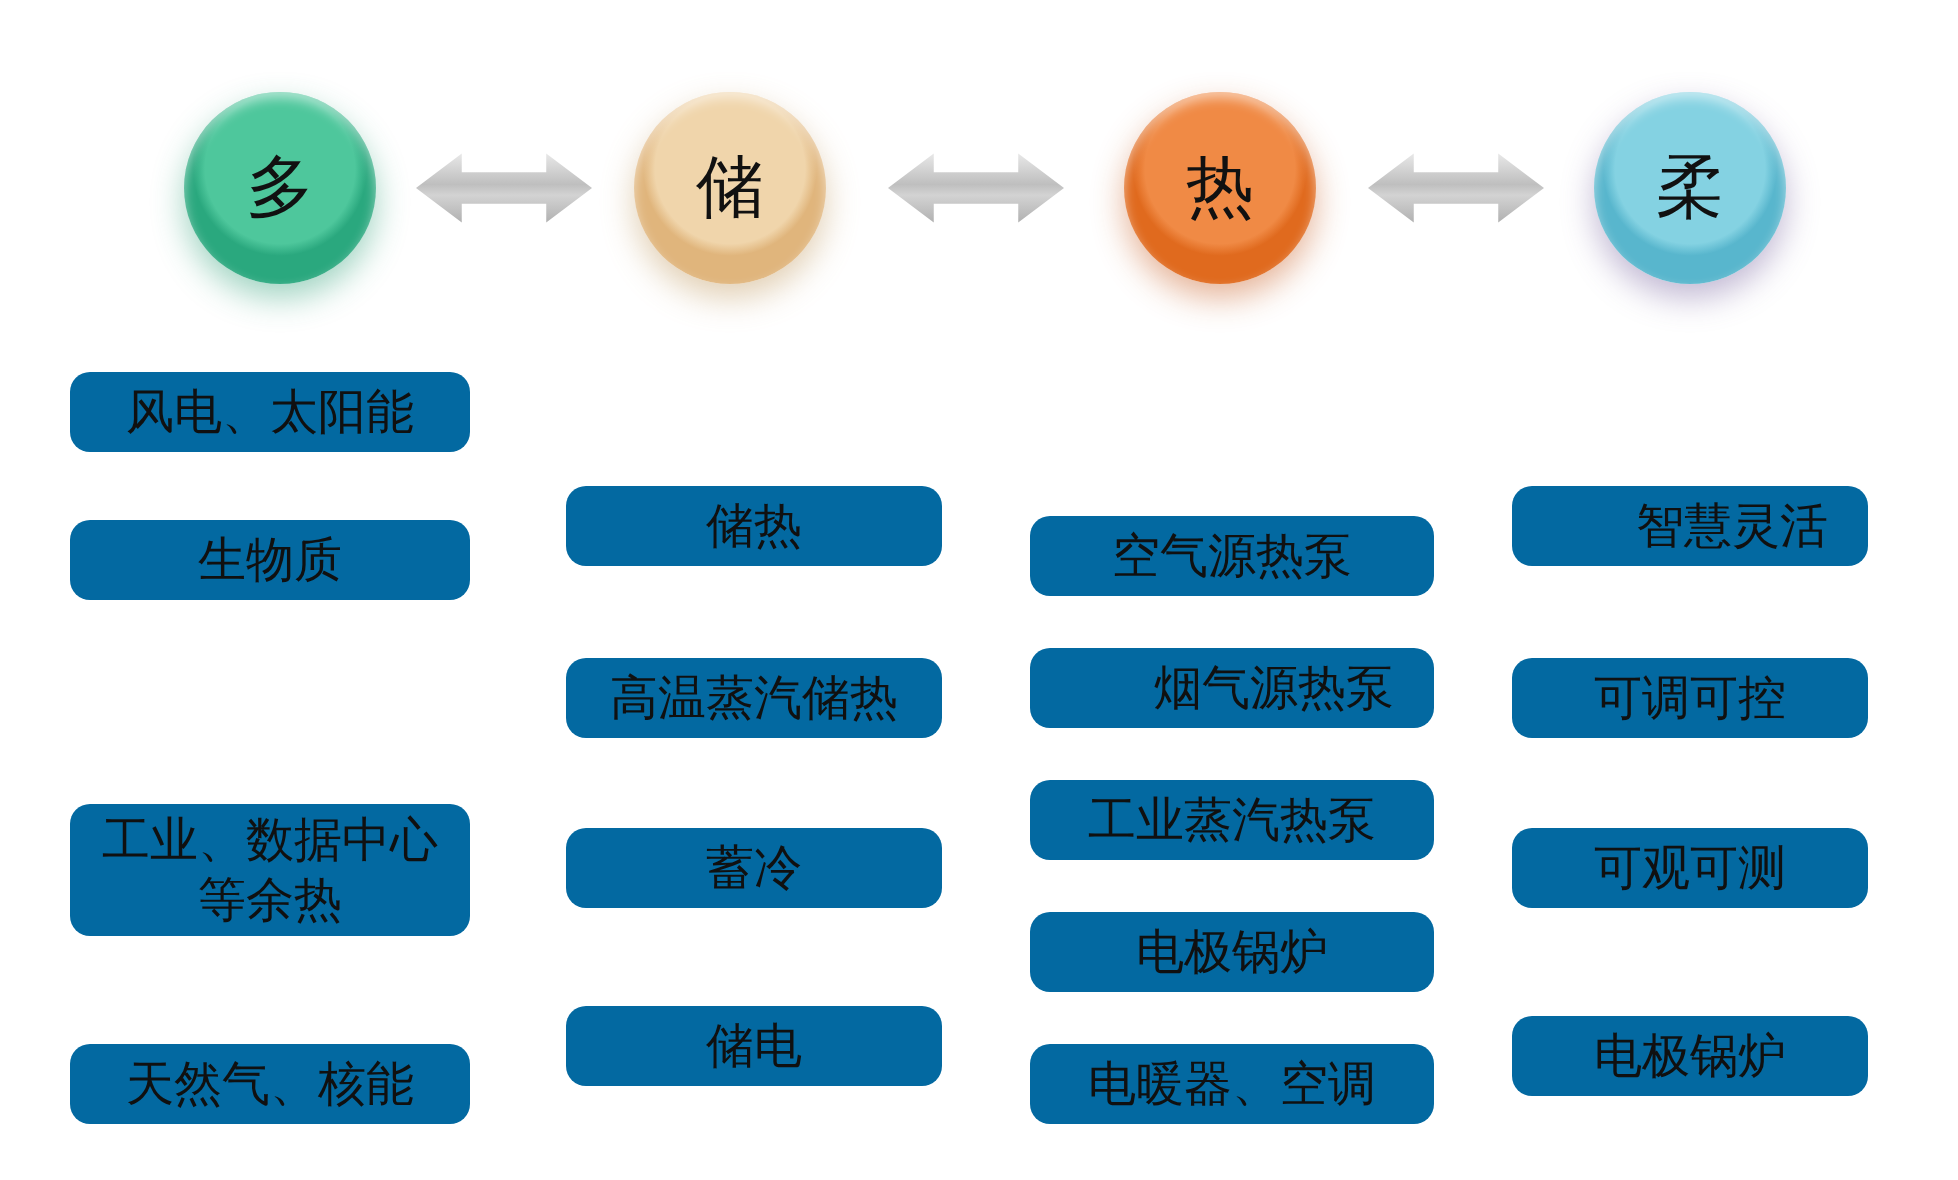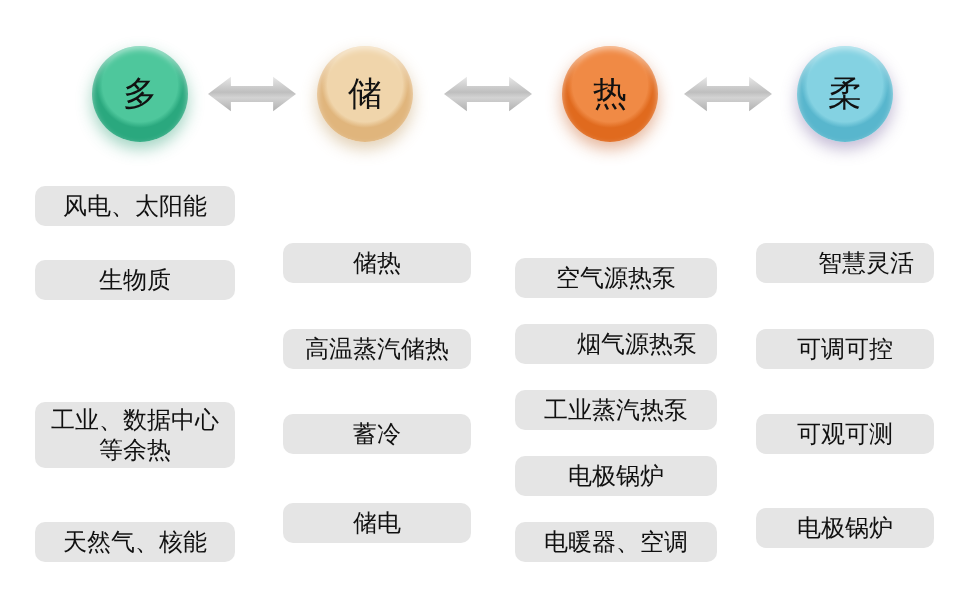--- a/index.html
+++ b/index.html
@@ -29,21 +29,21 @@
   .dbl-arrow{
     position:absolute;
     width:88px;height:36px;
     background:linear-gradient(180deg,#e8e8e8 0%,#b9b9b9 45%,#cfcfcf 60%,#a8a8a8 100%);
     clip-path:polygon(0% 50%, 26% 2%, 26% 28%, 74% 28%, 74% 2%, 100% 50%, 74% 98%, 74% 72%, 26% 72%, 26% 98%);
     opacity:0.92;
   }
   
   .pill{
     position:absolute;
-    background:#e5e5e5;
+    background:#0369a1;
     border-radius:10px;
     display:flex;align-items:center;justify-content:center;
     text-align:center;
     font-size:24px;
     color:#101010;
     line-height:1.25;
     padding:0 6px;
     box-sizing:border-box;
   }
 </style>

